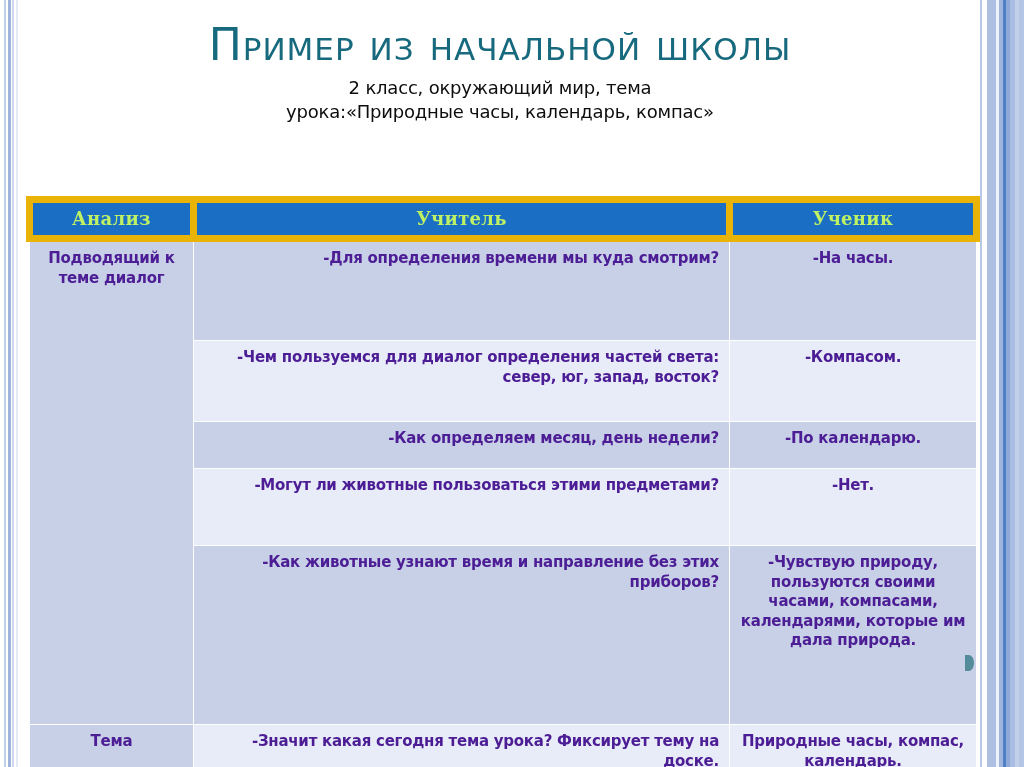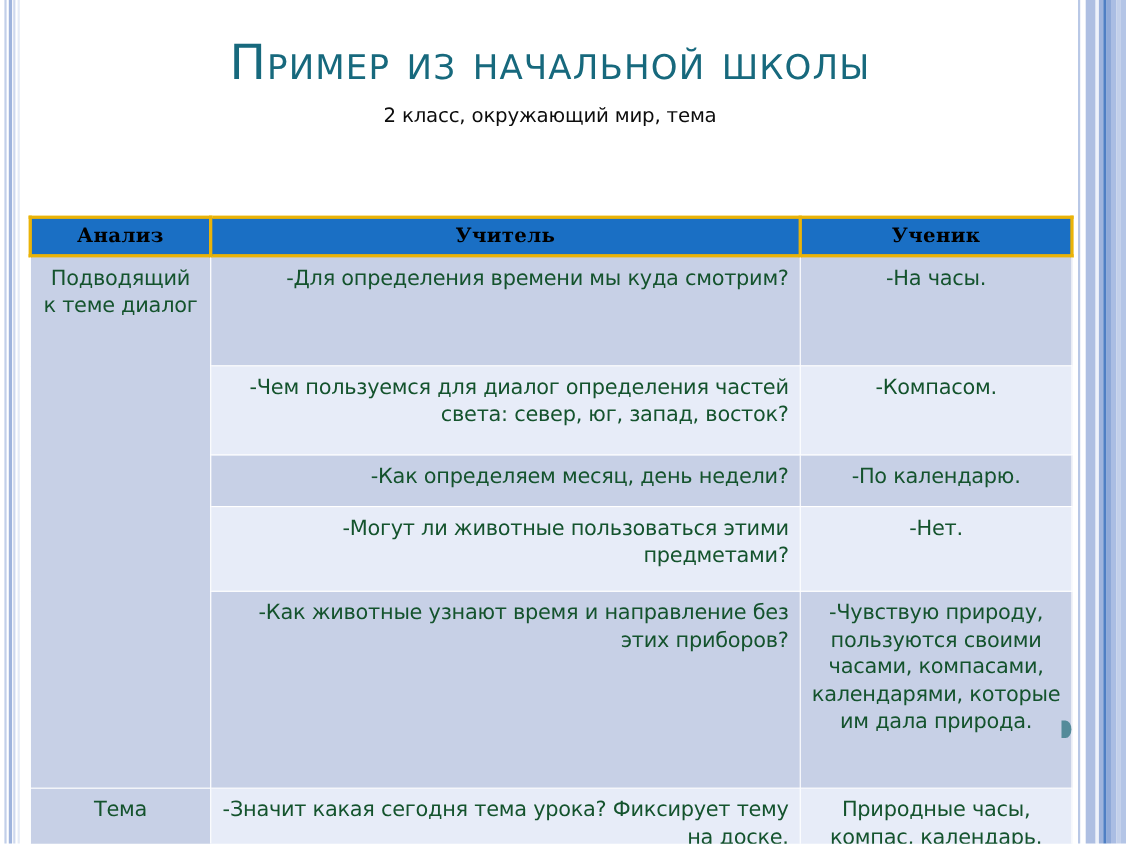--- a/index.html
+++ b/index.html
@@ -53,21 +53,21 @@
     text-align: center;
   }
   #slide-title {
     color: #17697d;
     font-family: "DejaVu Sans", sans-serif;
     font-size: 44px;
     font-weight: 400;
     font-variant: small-caps;
     letter-spacing: 1px;
     line-height: 1.05;
-    margin: 13px;
+    margin: 0;
     white-space: nowrap;
   }
   #slide-subtitle {
     color: #0d0d0d;
     font-family: "DejaVu Sans", sans-serif;
     font-size: 18px;
     font-weight: 400;
     line-height: 1.32;
     margin: 8px 0 0 0;
     letter-spacing: -0.2px;
@@ -82,38 +82,39 @@
     width: 947px;
     border-collapse: collapse;
     table-layout: fixed;
   }
   #lesson-table col.c-analysis { width: 164px; }
   #lesson-table col.c-teacher  { width: 536px; }
   #lesson-table col.c-student  { width: 247px; }
 
   #lesson-table th {
     background: #1a6fc4;
-    color: #000000;
+    color: #bef264;
     font-family: "DejaVu Serif", serif;
     font-weight: bold;
     font-size: 18px;
     padding: 5px 4px 6px 4px;
-    border: 3px solid #eab308;
+    border: 7px solid #eab308;
     letter-spacing: 0.3px;
   }
 
   #lesson-table td {
     font-family: "DejaVu Sans", sans-serif;
-    font-size: 19px;
-    color: #14532d;
+    font-size: 15px;
+    color: #4c1d95;
     border: 1px solid #ffffff;
     vertical-align: top;
     padding: 7px 10px 7px 10px;
     line-height: 1.30;
     letter-spacing: -0.25px;
+    font-weight: bold;
   }
 
   
   .bg-dark  { background: #c7d0e6; }
   .bg-light { background: #e7ecf8; }
 
   .cell-analysis {
     text-align: center;
     vertical-align: top;
   }
@@ -165,20 +166,21 @@
     <div class="s" style="left:28px;width:4px;background:#8fa9d8;"></div>
     <div class="s" style="left:32px;width:5px;background:#aabde3;"></div>
     <div class="s" style="left:37px;width:4px;background:#c3d0ea;"></div>
     <div class="s" style="left:41px;width:5px;background:#b4c5e6;"></div>
   </div>
 
   <div class="title-block">
     <h1 id="slide-title">Пример из начальной школы</h1>
     <div id="slide-subtitle">
       <span class="ln">2 класс, окружающий мир, тема</span>
+      <span class="ln">урока:«Природные часы, календарь, компас»</span>
     </div>
   </div>
 
   <table id="lesson-table">
     <colgroup>
       <col class="c-analysis">
       <col class="c-teacher">
       <col class="c-student">
     </colgroup>
     <thead>

